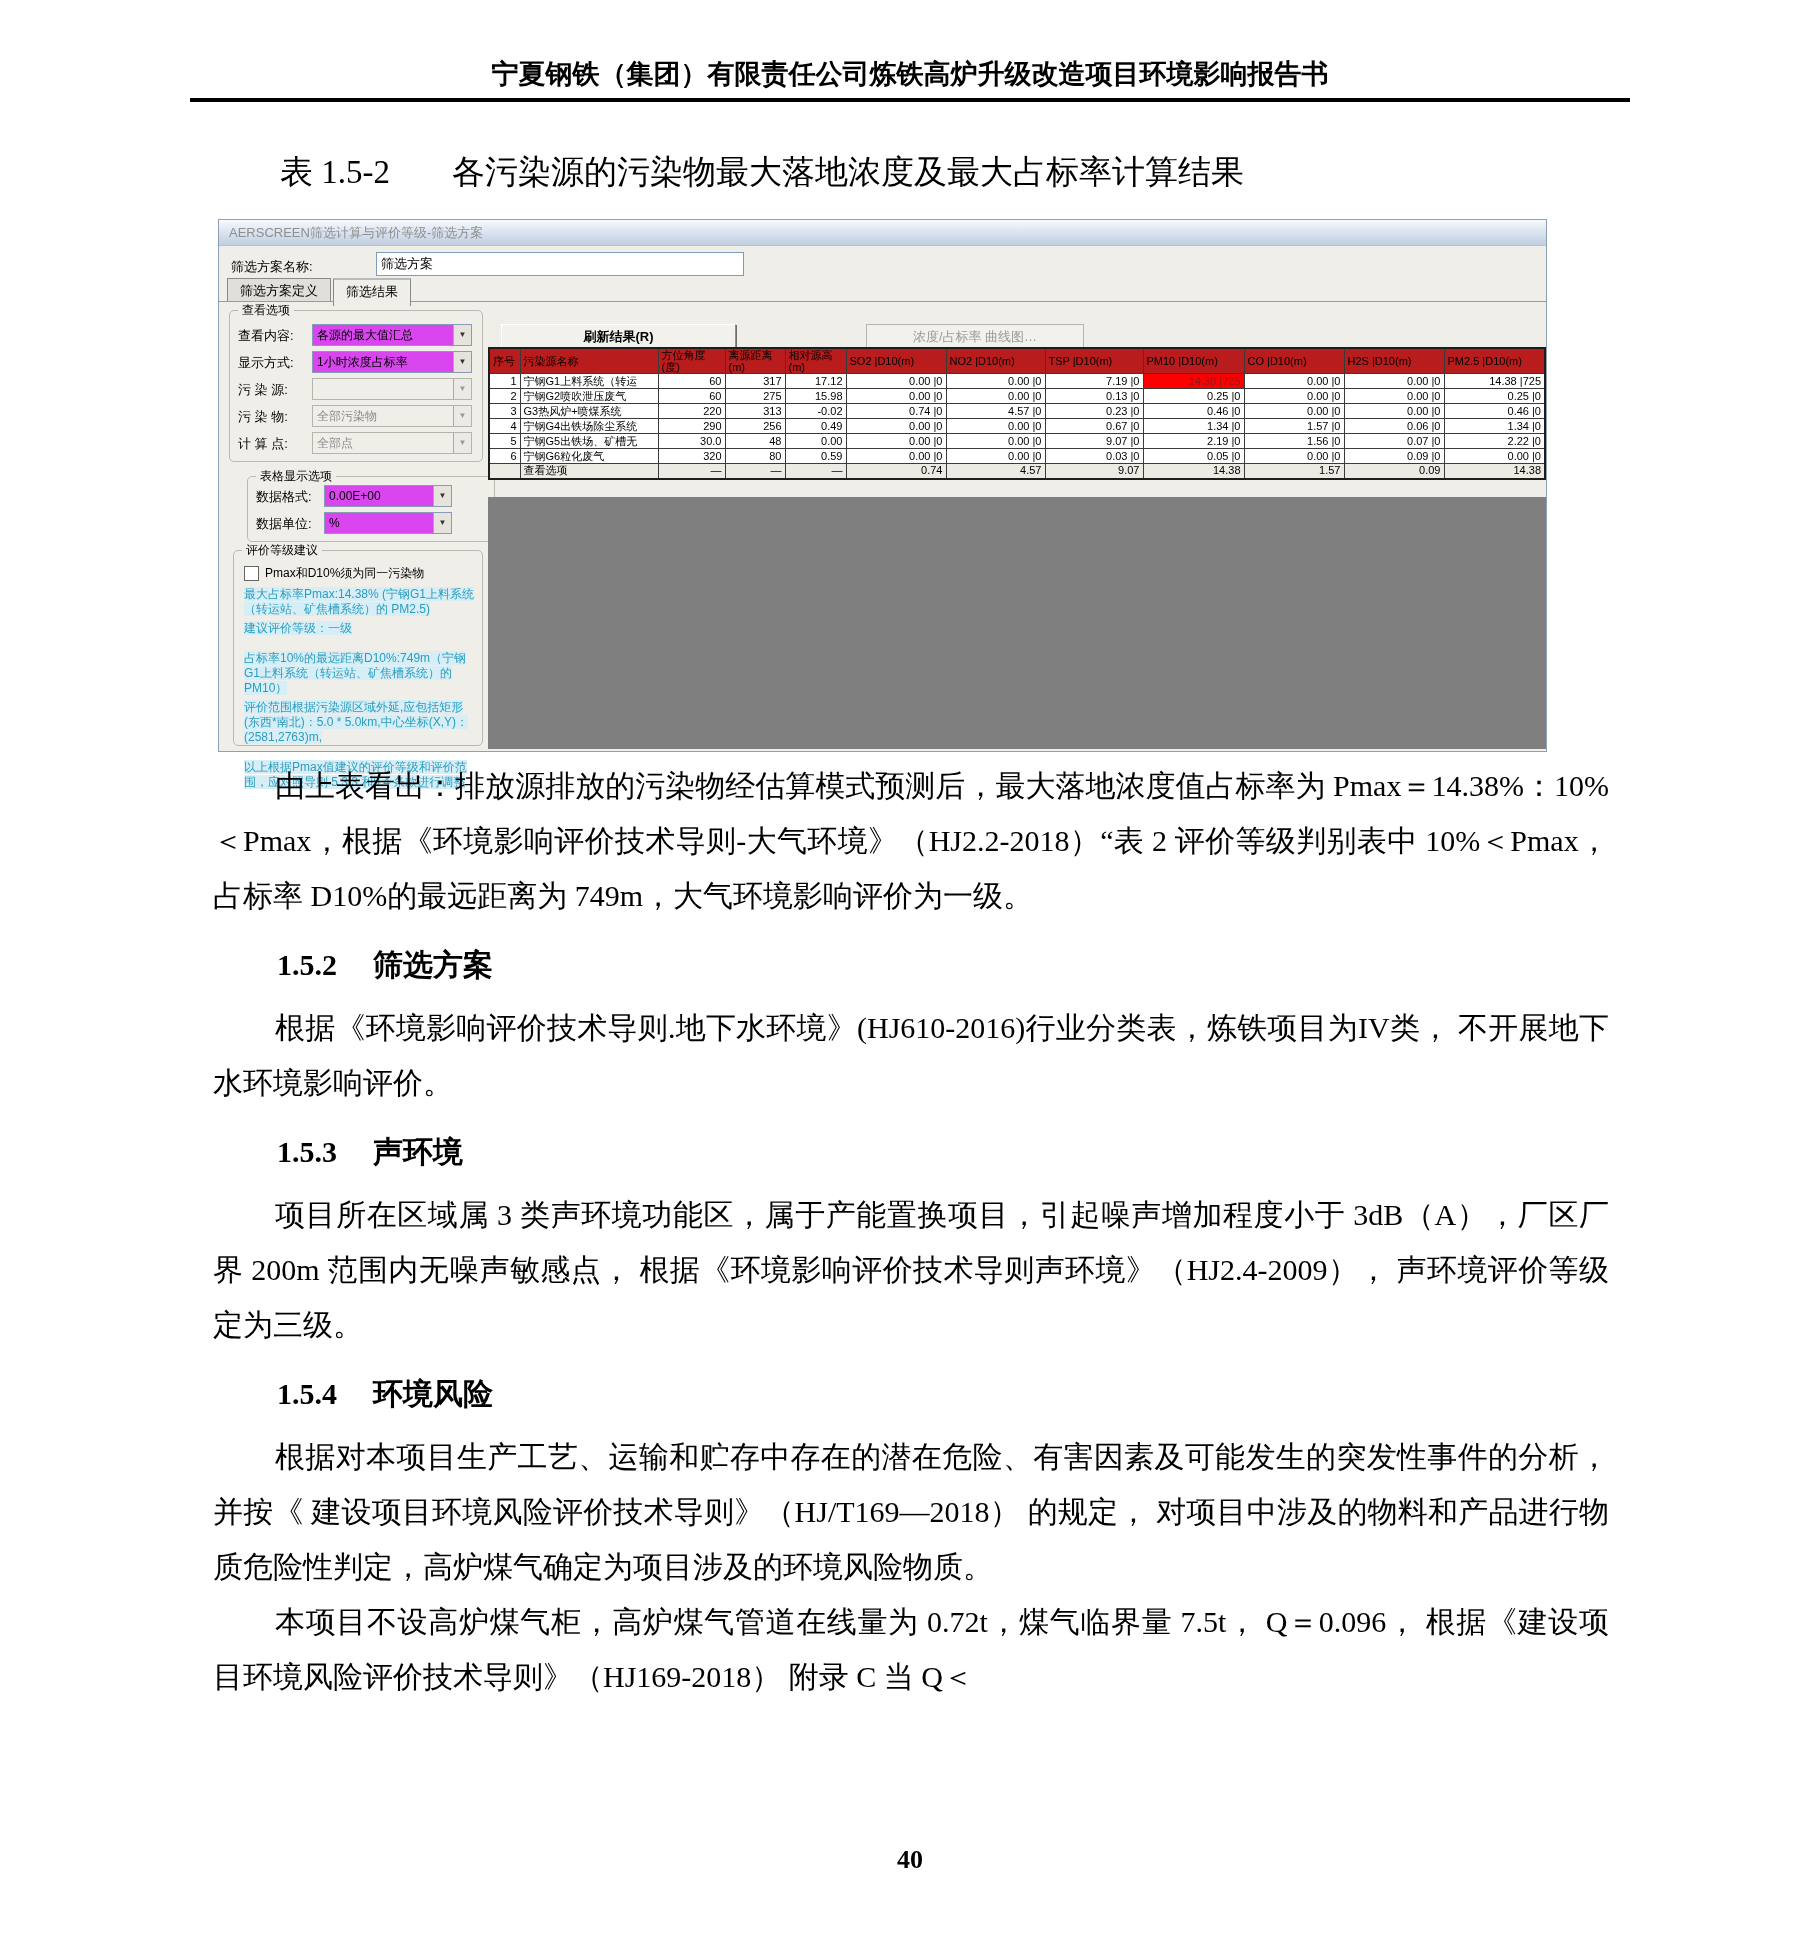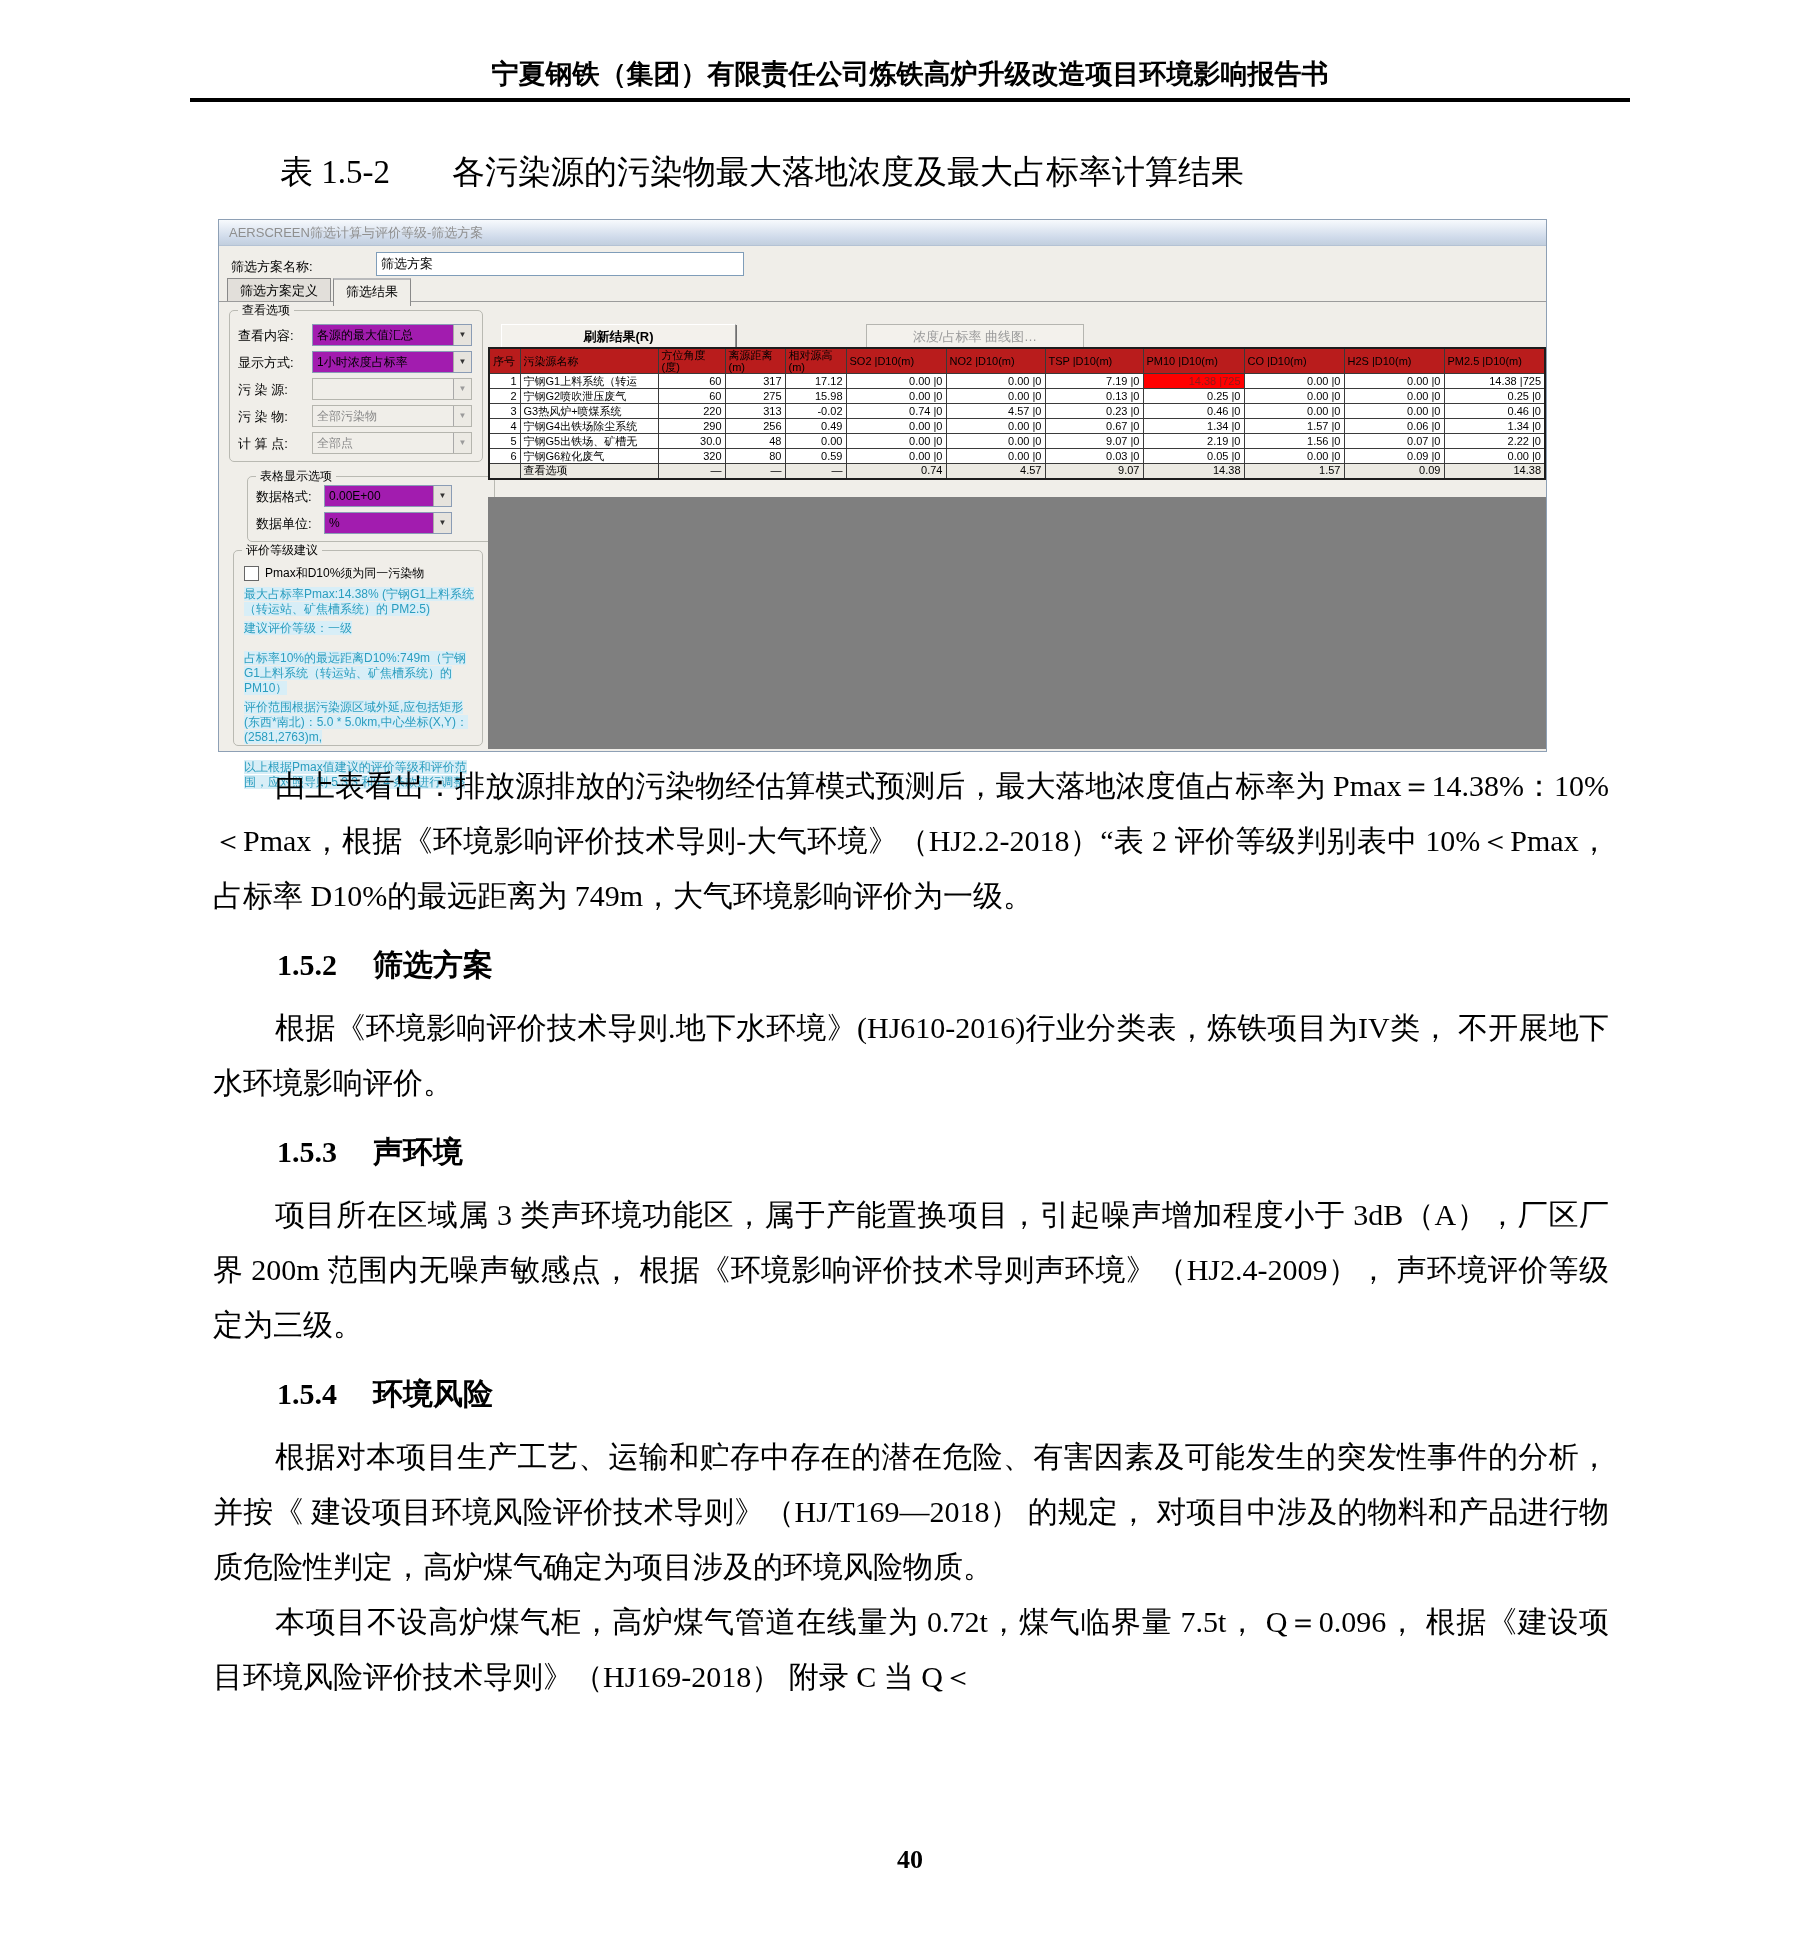--- a/index.html
+++ b/index.html
@@ -29,21 +29,21 @@
   .tab{padding:3px 12px 0 12px;border:1px solid #898989;border-bottom:none;
        background:#e2dfda;margin-right:2px;font-size:13px;height:20px;}
   .tab.active{background:#f0eee9;position:relative;top:0;height:23px;z-index:3;
               border-top:2px solid #b9babc;}
   .pane{position:absolute;top:81px;left:0;right:0;bottom:0;border-top:1px solid #9b9b9b;}
 
   
   .group{position:absolute;border:1px solid #b9b9b2;border-radius:5px;}
   .group .legend{position:absolute;top:-9px;left:8px;background:#f0eee9;padding:0 4px;font-size:12px;}
   .fld{position:absolute;left:8px;font-size:13px;white-space:nowrap;}
-  .combo{position:absolute;height:22px;border:1px solid #8a9cb5;background:#a21caf;box-sizing:border-box;
+  .combo{position:absolute;height:22px;border:1px solid #8a9cb5;background:#d946ef;box-sizing:border-box;
          font-size:12px;line-height:20px;padding-left:4px;overflow:hidden;white-space:nowrap;}
   .combo .arrow{position:absolute;right:0;top:0;bottom:0;width:17px;background:#e6e3dd;
                 border-left:1px solid #a9a9a9;text-align:center;font-size:8px;line-height:20px;color:#333;}
   .combo.dis{background:#f0eee9;color:#8a8a8a;border-color:#b5b5ae;}
   .combo.dis .arrow{color:#9b9b9b;background:#eceae4;}
   .chk-row{position:absolute;top:14px;left:10px;font-size:12px;display:flex;align-items:center;}
   .chk{width:13px;height:13px;border:1px solid #666;background:#fff;margin-right:6px;flex:0 0 13px;}
   .note{font-size:12px;line-height:15px;margin:0 0 4px 0;}
   .note span{color:#2a9dbf;background:#d8eef7;}
   .gap{height:11px;}

